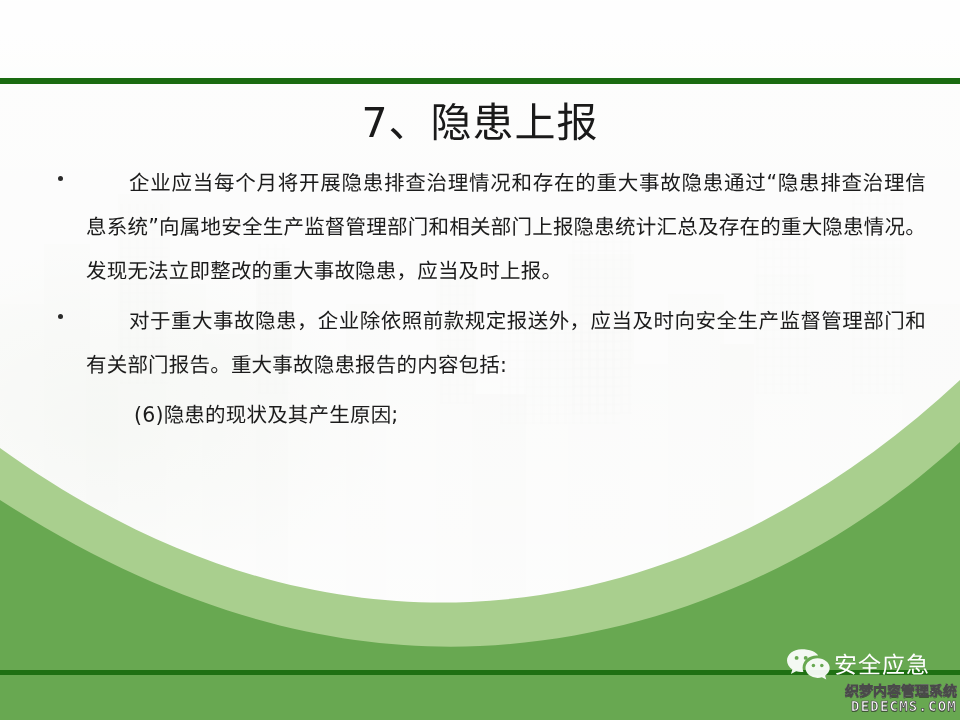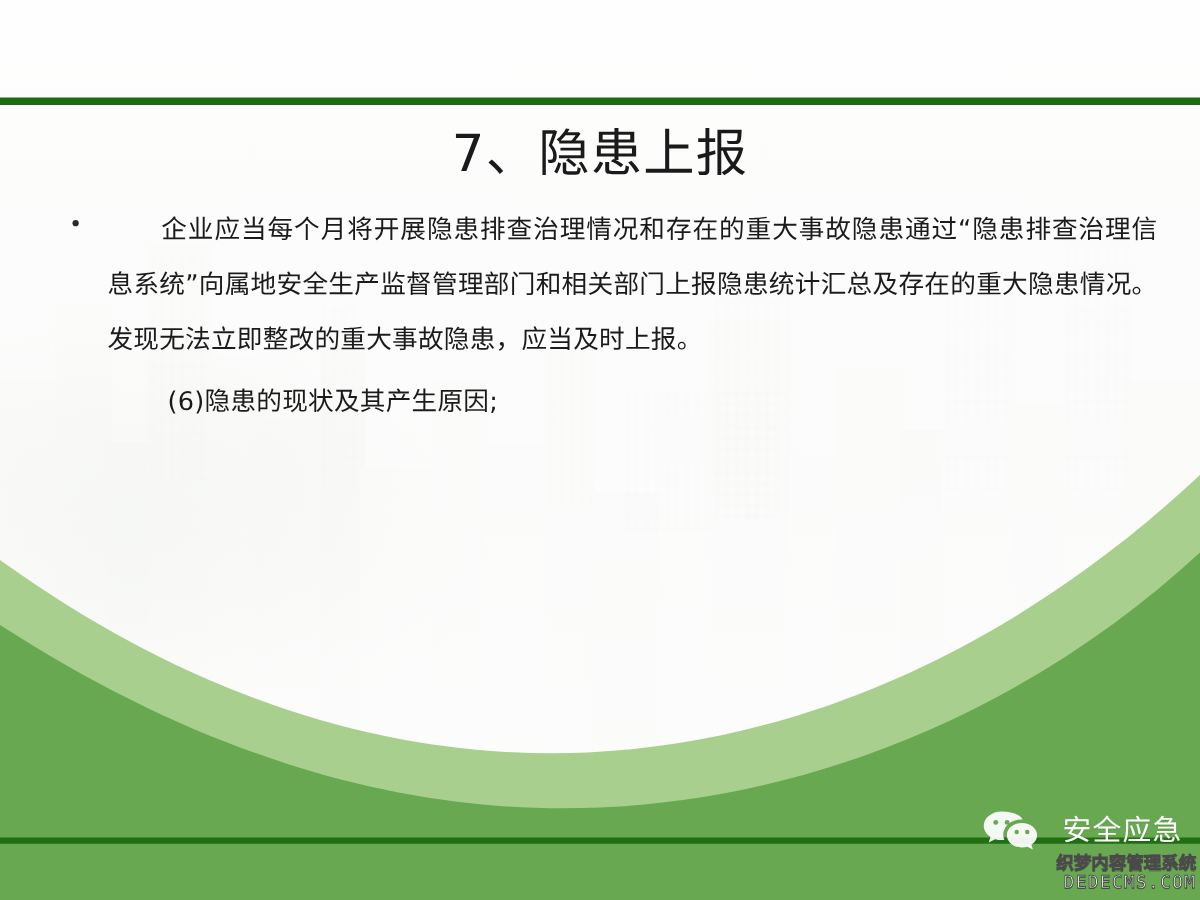--- a/index.html
+++ b/index.html
@@ -174,21 +174,21 @@
   }
 
   
   .brand {
     position: absolute;
     left: 786px;
     top: 648px;
     z-index: 40;
     display: flex;
     align-items: center;
-    gap: 18px;
+    gap: 2px;
     justify-content: space-between;
   }
   .wechat-icon { width: 46px; height: 34px; display: block; }
   .brand-text {
     font-size: 23px;
     color: #ffffff;
     letter-spacing: 1px;
     line-height: 1;
     white-space: nowrap;
     text-shadow: 0 1px 1px rgba(0,0,0,0.10);
@@ -207,21 +207,21 @@
   .wm-cn {
     font-size: 14px;
     font-weight: bold;
     color: #ffffff;
     letter-spacing: 0px;
     -webkit-text-stroke: 0.7px #4a4a4a;
     text-shadow: 0 1px 0 rgba(0,0,0,0.45);
   }
   .wm-en {
     font-size: 14px;
-    font-weight: normal;
+    font-weight: bold;
     font-family: "DejaVu Sans Mono", "Liberation Mono", monospace;
     color: #ffffff;
     letter-spacing: 1.2px;
     -webkit-text-stroke: 0.7px #4a4a4a;
     text-shadow: 0 1px 0 rgba(0,0,0,0.45);
   }
 </style>
 </head>
 <body>
 
@@ -277,20 +277,24 @@
 
   <div class="bottom-rule"></div>
 
   <div class="body">
 
     <div class="bullet-row">
       <span class="bullet-dot"></span>
       <div class="para">企业应当每个月将开展隐患排查治理情况和存在的重大事故隐患通过“隐患排查治理信息系统”向属地安全生产监督管理部门和相关部门上报隐患统计汇总及存在的重大隐患情况。发现无法立即整改的重大事故隐患，应当及时上报。</div>
     </div>
 
+    <div class="bullet-row">
+      <span class="bullet-dot"></span>
+      <div class="para">对于重大事故隐患，企业除依照前款规定报送外，应当及时向安全生产监督管理部门和有关部门报告。重大事故隐患报告的内容包括:</div>
+    </div>
 
     <div class="numlist">
       <div class="numitem">(6)隐患的现状及其产生原因;</div>
     </div>
 
   </div>
 
   <div class="brand">
     <svg class="wechat-icon" viewBox="0 0 46 34" xmlns="http://www.w3.org/2000/svg">
       <g fill="#ffffff" fill-opacity="0.93">

